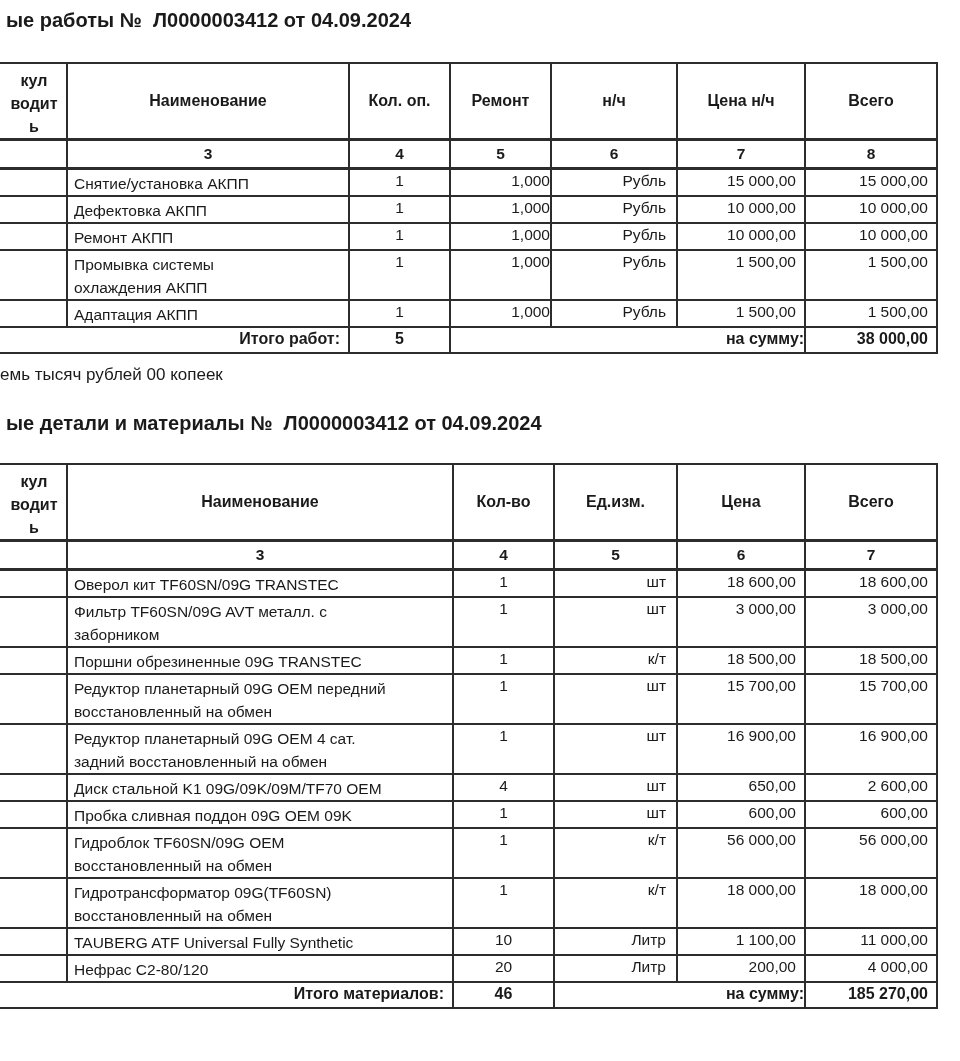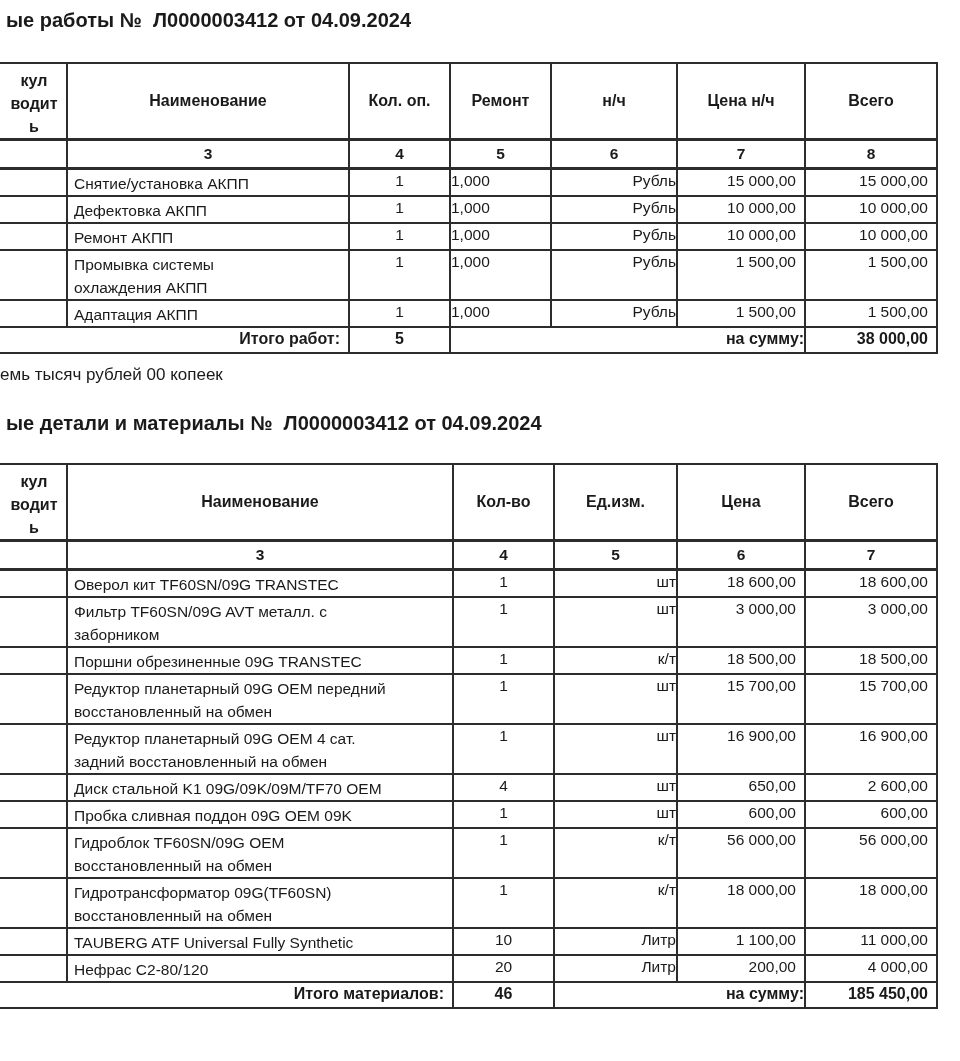--- a/index.html
+++ b/index.html
@@ -34,22 +34,22 @@
   tr.nums td{
     height:26px;font-weight:bold;text-align:center;vertical-align:middle;
     border-top:3px solid #2c2c2c;border-bottom:3px solid #2c2c2c;
   }
   tr.nums td.cut{text-align:left;}
   .sliver{display:inline-block;margin-left:-8px;font-weight:bold;}
   tr.data td{height:21px;vertical-align:top;padding-top:2px;}
   tr.data.tall td{height:44px;}
   .cell-name{text-align:left;padding-left:6px;white-space:pre-line;line-height:23px;}
   .cell-qty{text-align:center;}
-  .cell-norm{text-align:left;margin-left:36px;}
-  .cell-unit{text-align:right;padding-right:0;}
+  .cell-norm{text-align:right;margin-left:36px;}
+  .cell-unit{text-align:right;padding-right:10px;}
   .cell-price,.cell-total{text-align:right;padding-right:8px;}
   tr.totals td{height:22px;font-weight:bold;vertical-align:top;padding-top:2px;font-size:16px;margin-left:28px;}
   .tot-label{text-align:right;padding-right:8px;}
   .sum-label{text-align:right;}
   .grand{text-align:right;padding-right:8px;padding-left:34px;}
 </style>
 </head>
 <body>
 
 <div class="doc">
@@ -272,18 +272,18 @@
     <td class="cell-unit">Литр</td>
     <td class="cell-price">200,00</td>
     <td class="cell-total">4 000,00</td>
   </tr>
       </tbody>
     <tfoot>
       <tr class="totals">
         <td colspan="2" class="tot-label cut">Итого материалов:</td>
         <td class="cell-qty">46</td>
         <td colspan="2" class="sum-label">на сумму:</td>
-        <td class="grand">185 450,00</td>
+        <td class="grand">185 270,00</td>
       </tr>
     </tfoot>
   </table>
 
 </div>
 
 </body></html>

